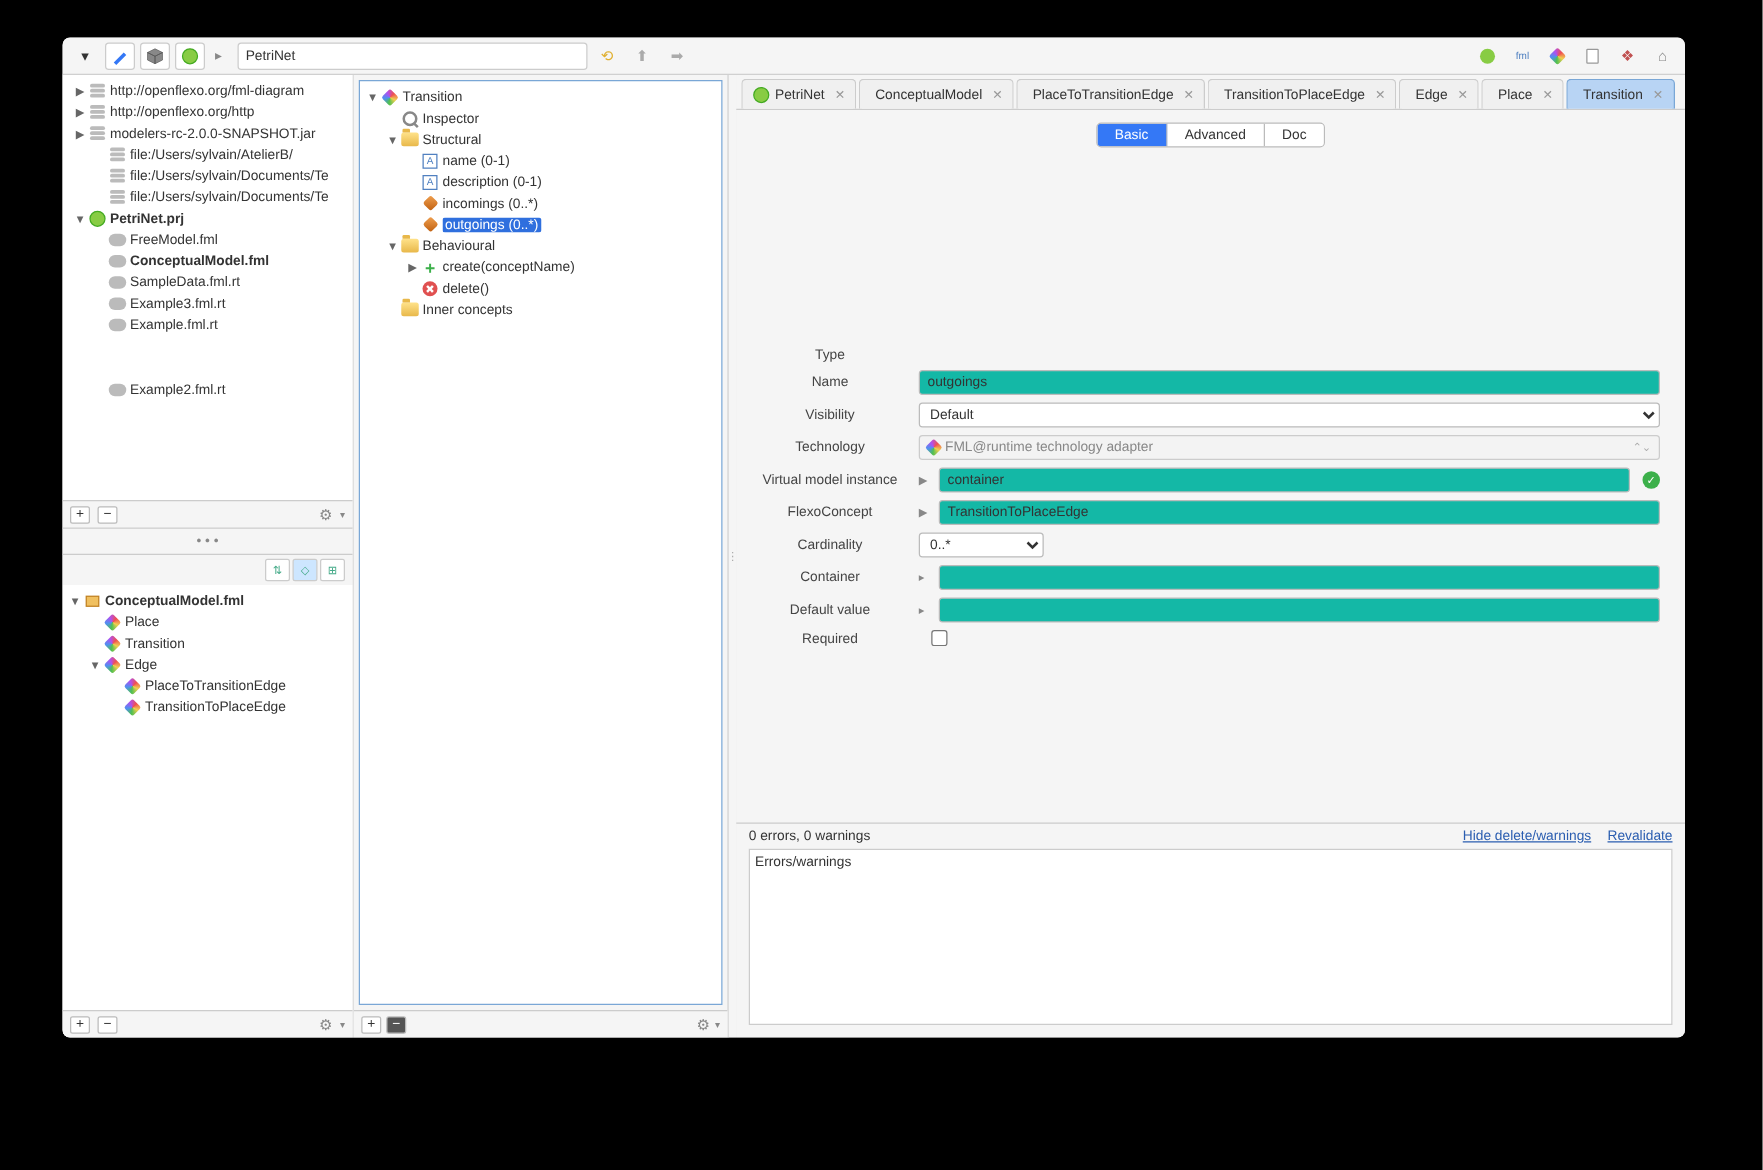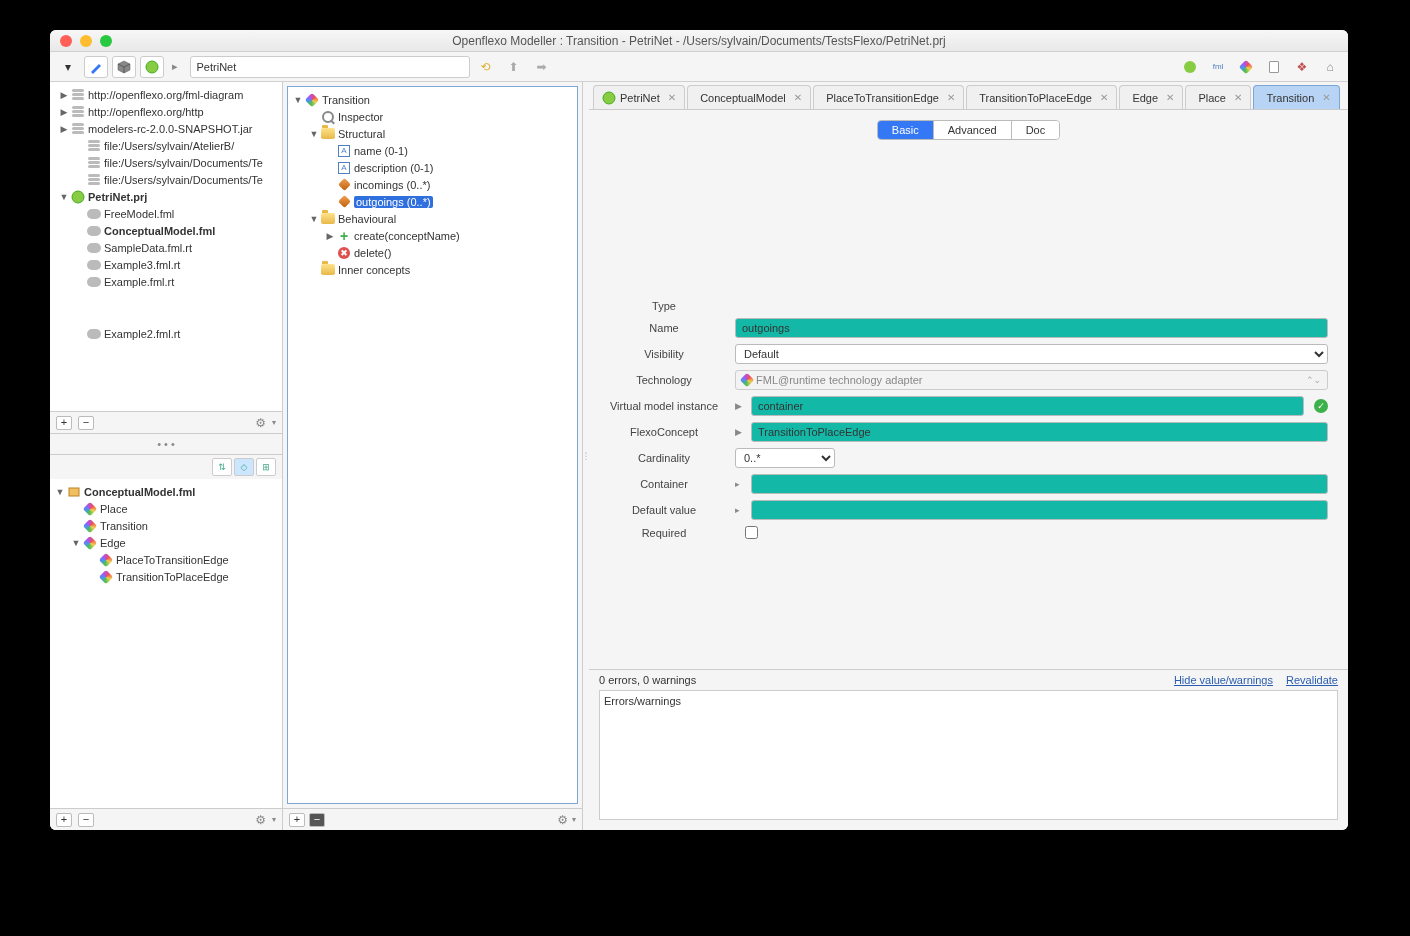--- a/index.html
+++ b/index.html
@@ -72,28 +72,20 @@
 .i-db span{width:12px;height:3px;background:#bbb;border-radius:2px;}
 .i-cloud{width:14px;height:10px;background:#bbb;border-radius:5px;}
 .i-gear{color:#888;font-size:12px;}
 .i-doc{width:10px;height:12px;background:#fff;border:1px solid #999;border-radius:1px;}
 </style>
 </head>
 <body>
 
 <div class="window">
 
-  <div class="titlebar">
-    <div class="traffic">
-      <div class="tl red"></div>
-      <div class="tl yellow"></div>
-      <div class="tl green"></div>
-    </div>
-    <div class="title">Openflexo Modeller : Transition - PetriNet - /Users/sylvain/Documents/TestsFlexo/PetriNet.prj</div>
-  </div>
 
   <div class="toolbar">
     <div class="tbtn bare">▾</div>
     <div class="tbtn">
         <svg width="14" height="14">
           <path d="M2 12 L10 4 L12 6 L4 14 Z" fill="#3478f6"></path>
         </svg>
       </div>
     <div class="tbtn">
         <svg width="14" height="14">
@@ -509,21 +501,21 @@
         <div class="frow">
           <div class="flabel">Required</div>
           <input type="checkbox" style="margin-left: 10px;">
         </div>
       </div>
 
       <div style="flex:1"></div>
       <div class="errbar">
         <span style="">0 errors, 0 warnings</span>
         <span>
-          <a href="#">Hide value/warnings</a>
+          <a href="#">Hide delete/warnings</a>
           <a href="#">Revalidate</a>
         </span>
       </div>
       <div class="errbox" style="height:90px;">
         <span>Errors/warnings</span>
       </div>
     </div>
   </div>
 </div>
 

